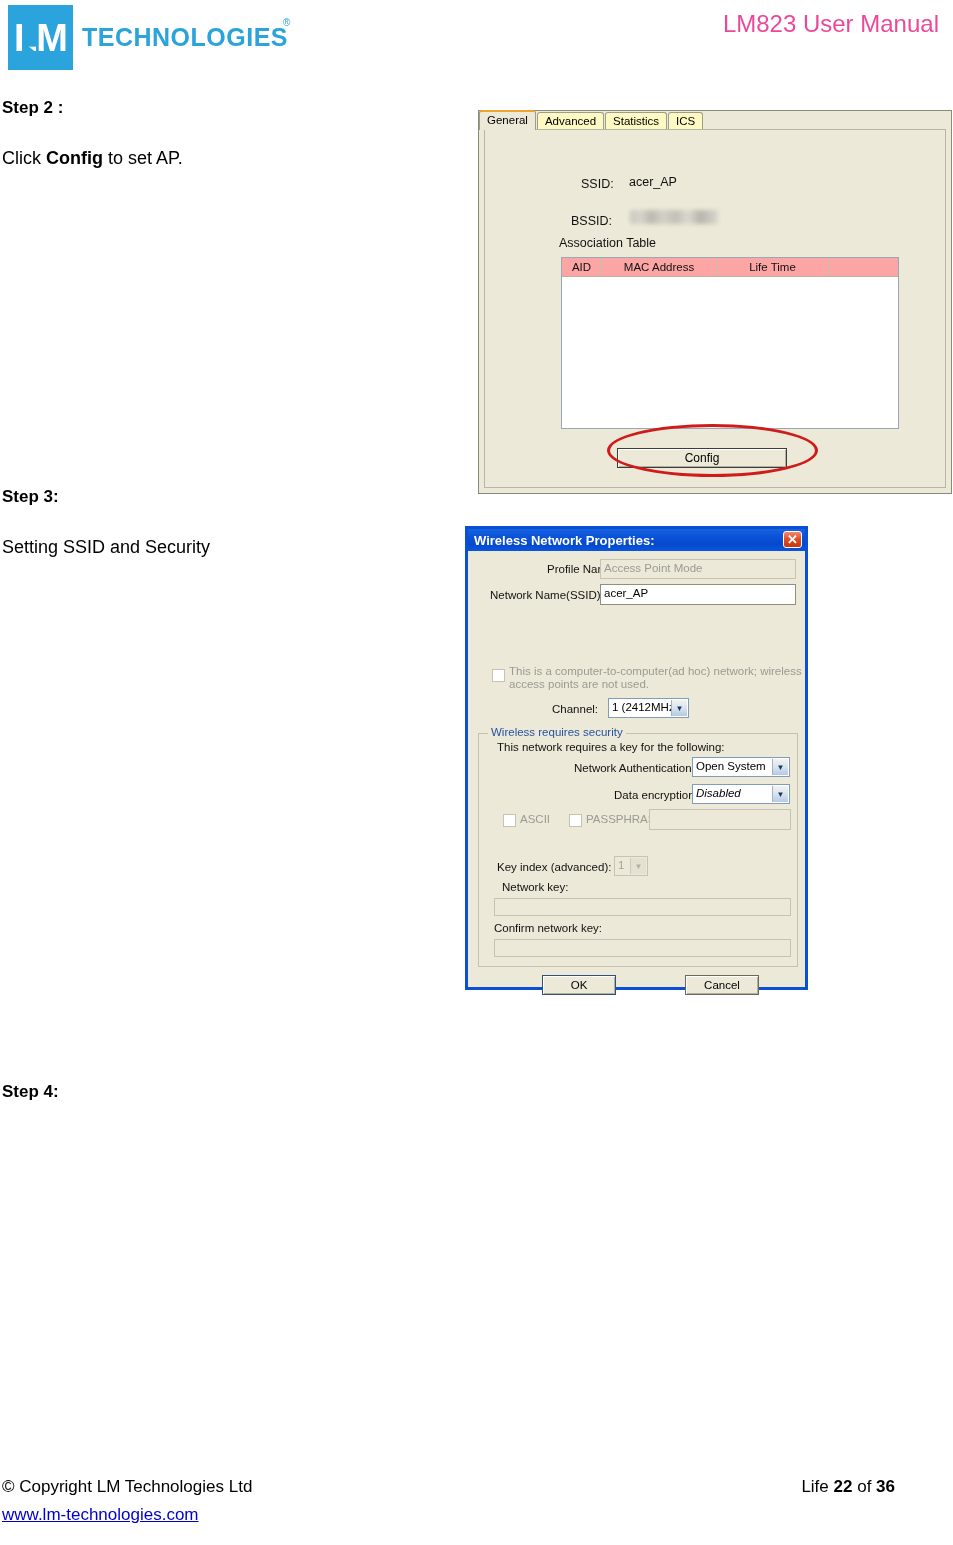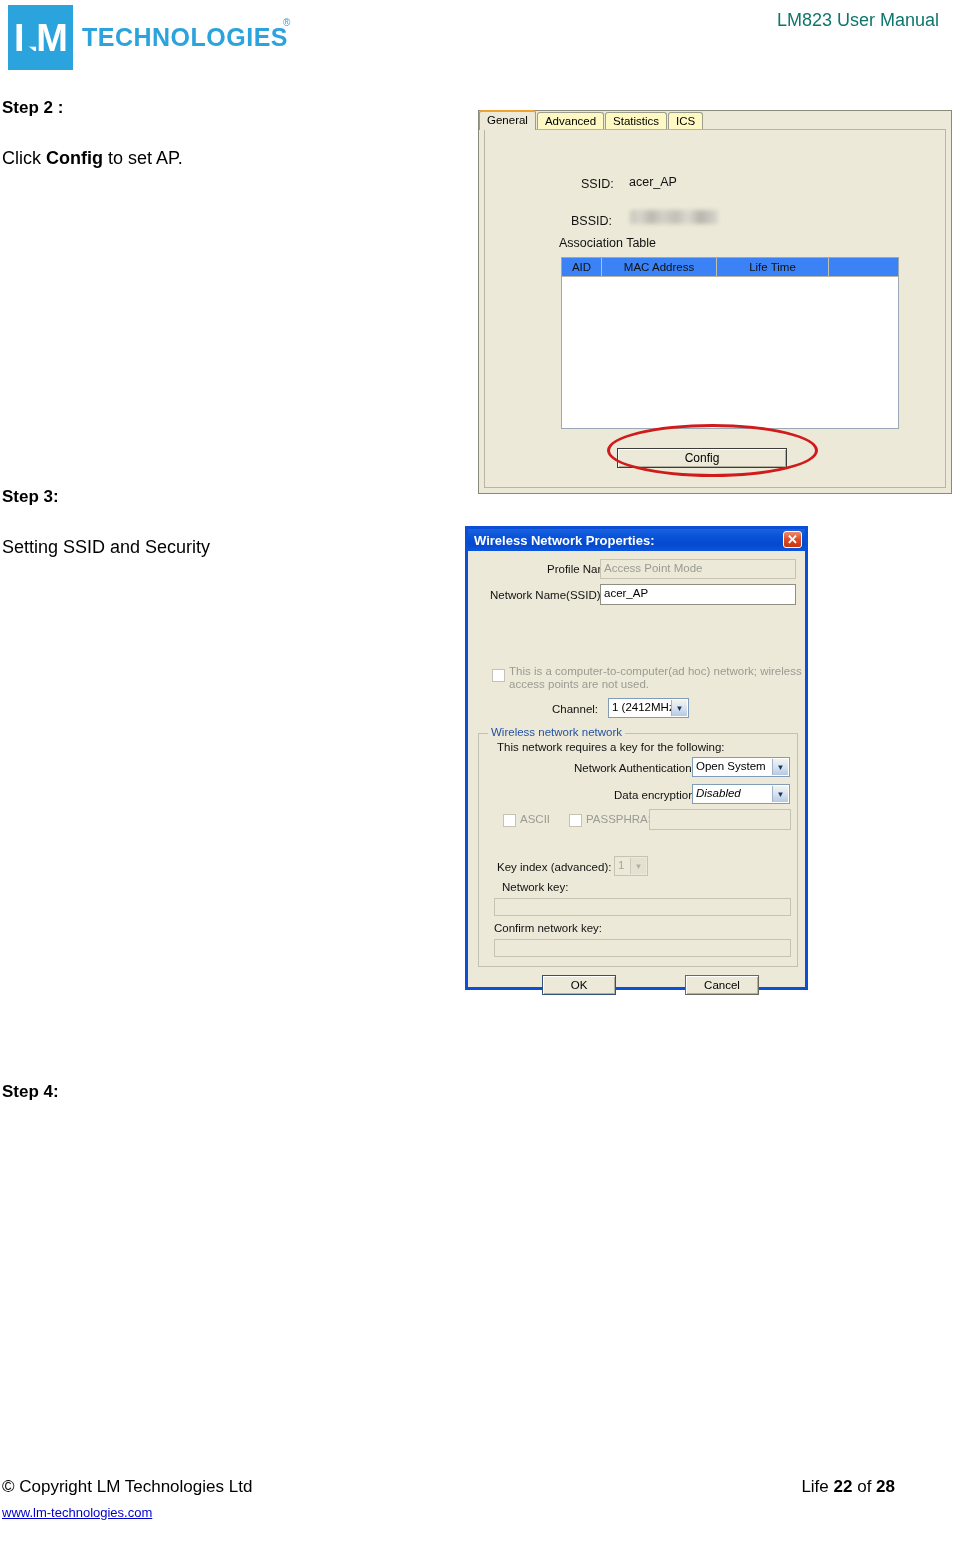--- a/index.html
+++ b/index.html
@@ -61,23 +61,23 @@
   }
   #logo-reg {
     position: absolute;
     left: 283px; top: 17px;
     color: #2ba3dc;
     font-size: 10px;
   }
   #manual-title {
     position: absolute;
     right: 32px; top: 10px;
-    font-size: 18px;
-    font-family: "Liberation Sans", sans-serif;
-    color: #0f766e;
+    font-size: 24px;
+    font-family: "Liberation Sans", sans-serif;
+    color: #ec4899;
   }
 
   
   .step-head {
     position: absolute;
     left: 2px;
     font-size: 17px;
     font-weight: bold;
     font-family: "Liberation Sans", sans-serif;
   }
@@ -166,21 +166,21 @@
     position: absolute;
     left: 76px; top: 127px;
     width: 338px; height: 172px;
     background: #ffffff;
     border: 1px solid #9aa7b5;
     box-sizing: border-box;
   }
   #assoc-head {
     display: flex;
     height: 18px;
-    background: #3b82f6;
+    background: #fca5a5;
     border-bottom: 1px solid #b8b5a4;
     font-size: 11.5px;
     font-family: "Liberation Sans", sans-serif;
   }
   #assoc-head .th {
     border-right: 1px solid #c3c0b0;
     line-height: 18px;
     box-sizing: border-box;
     text-align: center;
     color: #111;
@@ -371,21 +371,21 @@
   }
   #copyright {
     position: absolute;
     left: 2px; top: 0;
     font-size: 17px;
     color: #000;
   }
   #weburl {
     position: absolute;
     left: 2px; top: 28px;
-    font-size: 13px;
+    font-size: 17px;
     color: #0000cd;
     text-decoration: underline;
     text-align: center;
   }
   #pageno {
     position: absolute;
     right: 58px; top: 0;
     font-size: 17px;
     color: #000;
   }
@@ -466,21 +466,21 @@
     <div class="wlab dim" style="left:41px; top:114px;">This is a computer-to-computer(ad hoc) network; wireless</div>
     <div class="wlab dim" style="left:41px; top:127px;">access points are not used.</div>
 
     <div class="wlab" style="left:84px; top:152px;">Channel:</div>
     <div class="wcombo" style="left:140px; top:147px; width:81px; height:20px;">
       <span>1  (2412MHz)</span>
       <span class="arrow">▼</span>
     </div>
 
     <div id="grp-security"></div>
-    <div id="grp-security-title">Wireless network network</div>
+    <div id="grp-security-title">Wireless requires security</div>
 
     <div class="wlab" style="left:29px; top:190px;">This network requires a key for the following:</div>
 
     <div class="wlab" style="left:106px; top:211px;">Network Authentication:</div>
     <div class="wcombo" style="left:224px; top:206px; width:98px; height:20px;">
       <span>Open System</span>
       <span class="arrow">▼</span>
     </div>
 
     <div class="wlab" style="left:146px; top:238px;">Data encryption:</div>
@@ -510,15 +510,15 @@
     <div class="wbtn" style="left:74px; top:424px; width:74px;">OK</div>
     <div class="wbtn" style="left:217px; top:424px; width:74px; border:1px solid #6a6a5c;">Cancel</div>
 
   </div>
 </div>
 
 <div id="footer">
   <div id="copyright">© Copyright LM Technologies Ltd</div>
   <a id="weburl" href="#">www.lm-technologies.com</a>
   <div id="pageno">
-    <span>Life </span><b>22</b><span> of </span><b>28</b>
+    <span>Life </span><b>22</b><span> of </span><b>36</b>
   </div>
 </div>
 
 </body></html>

